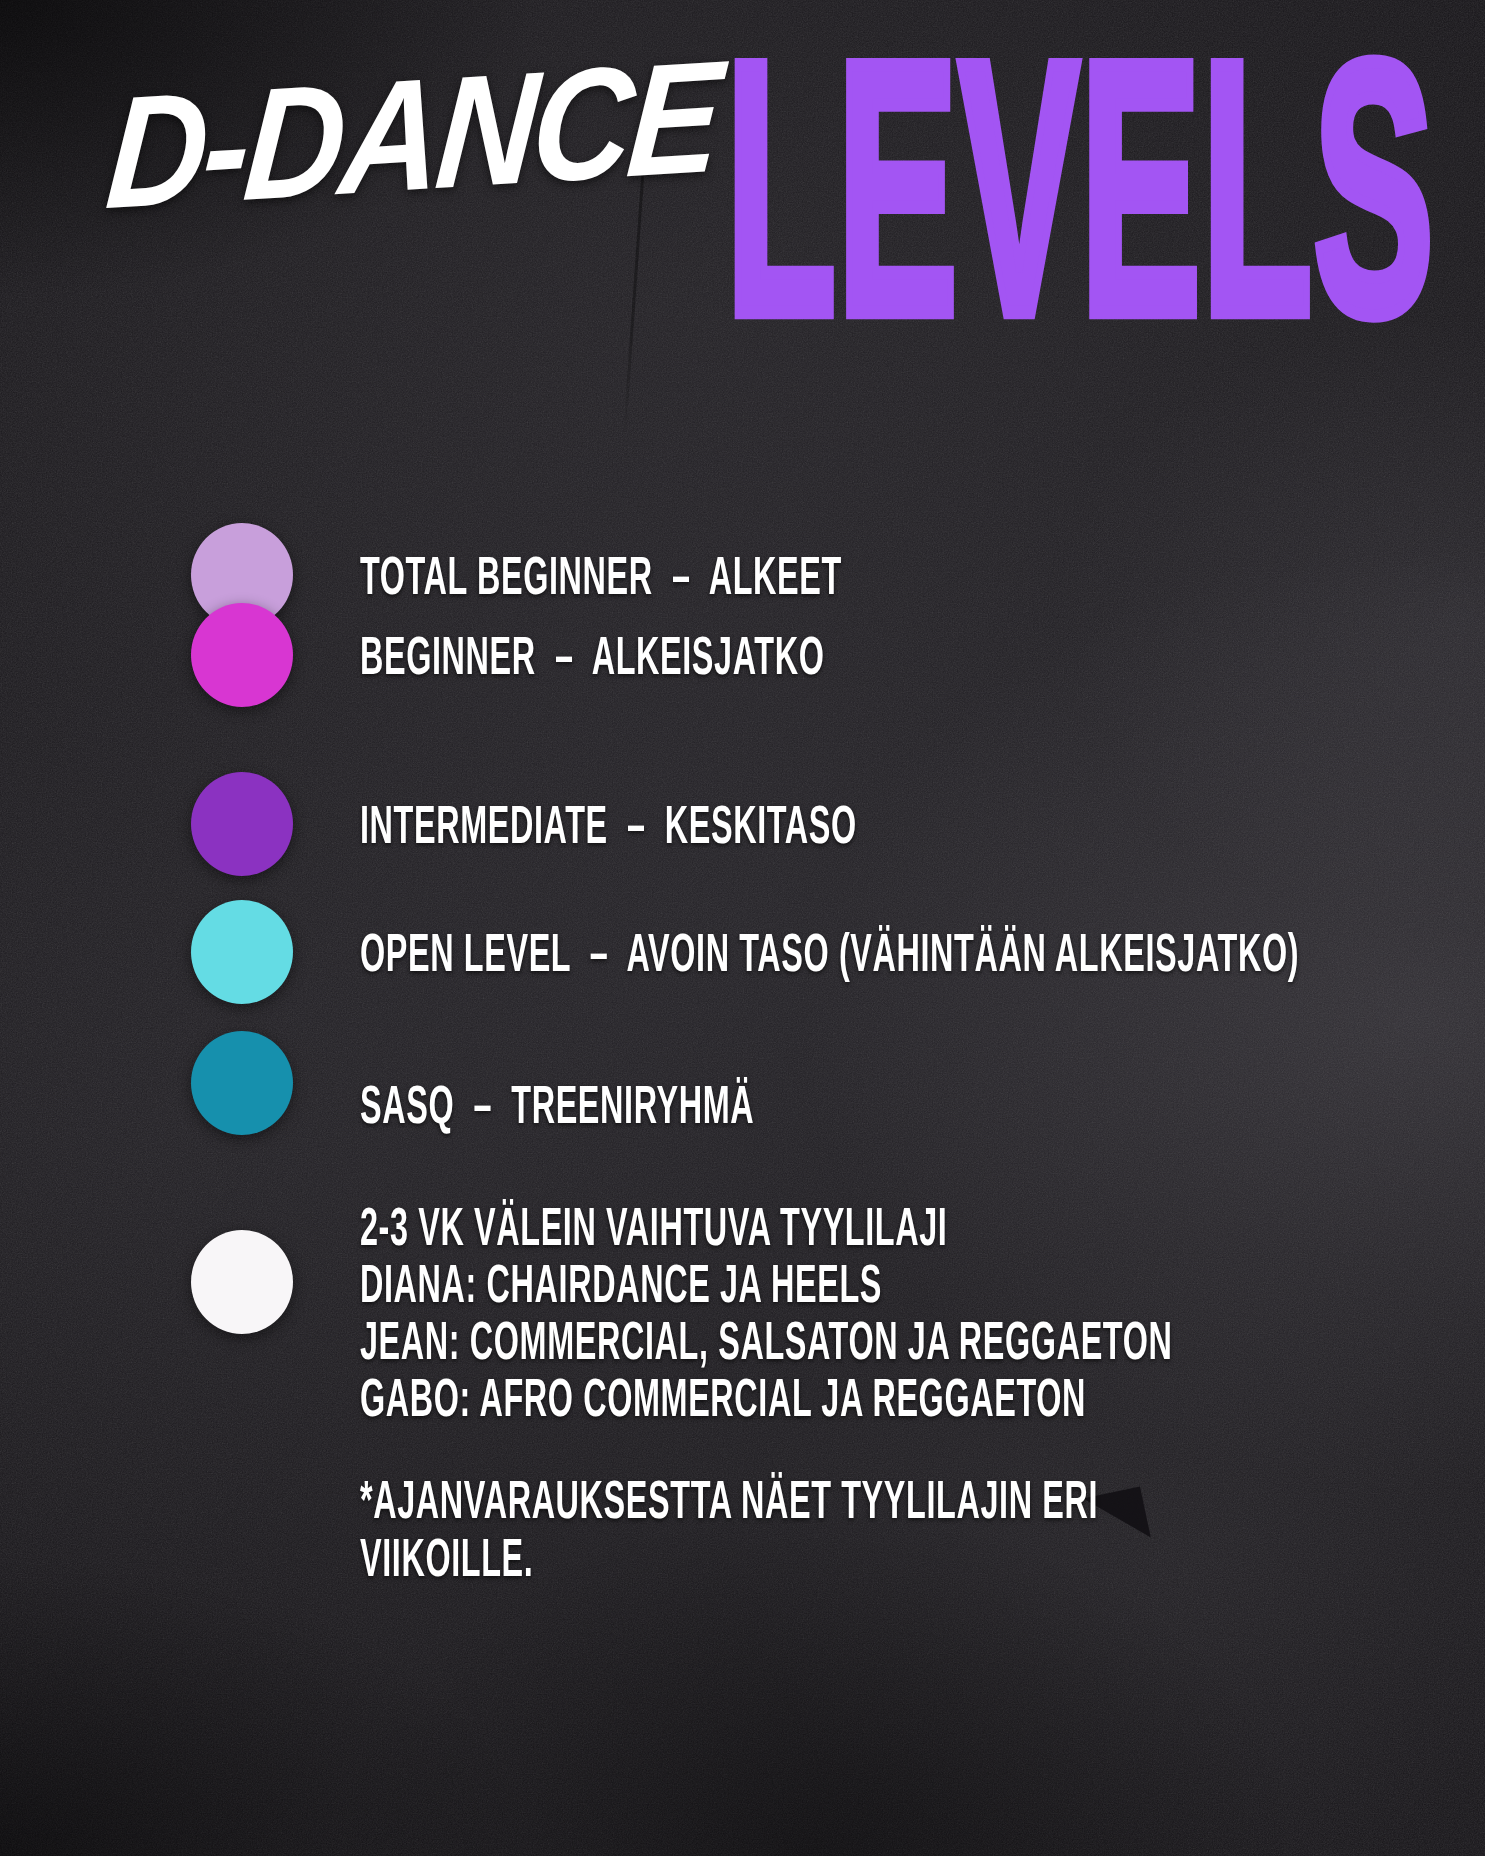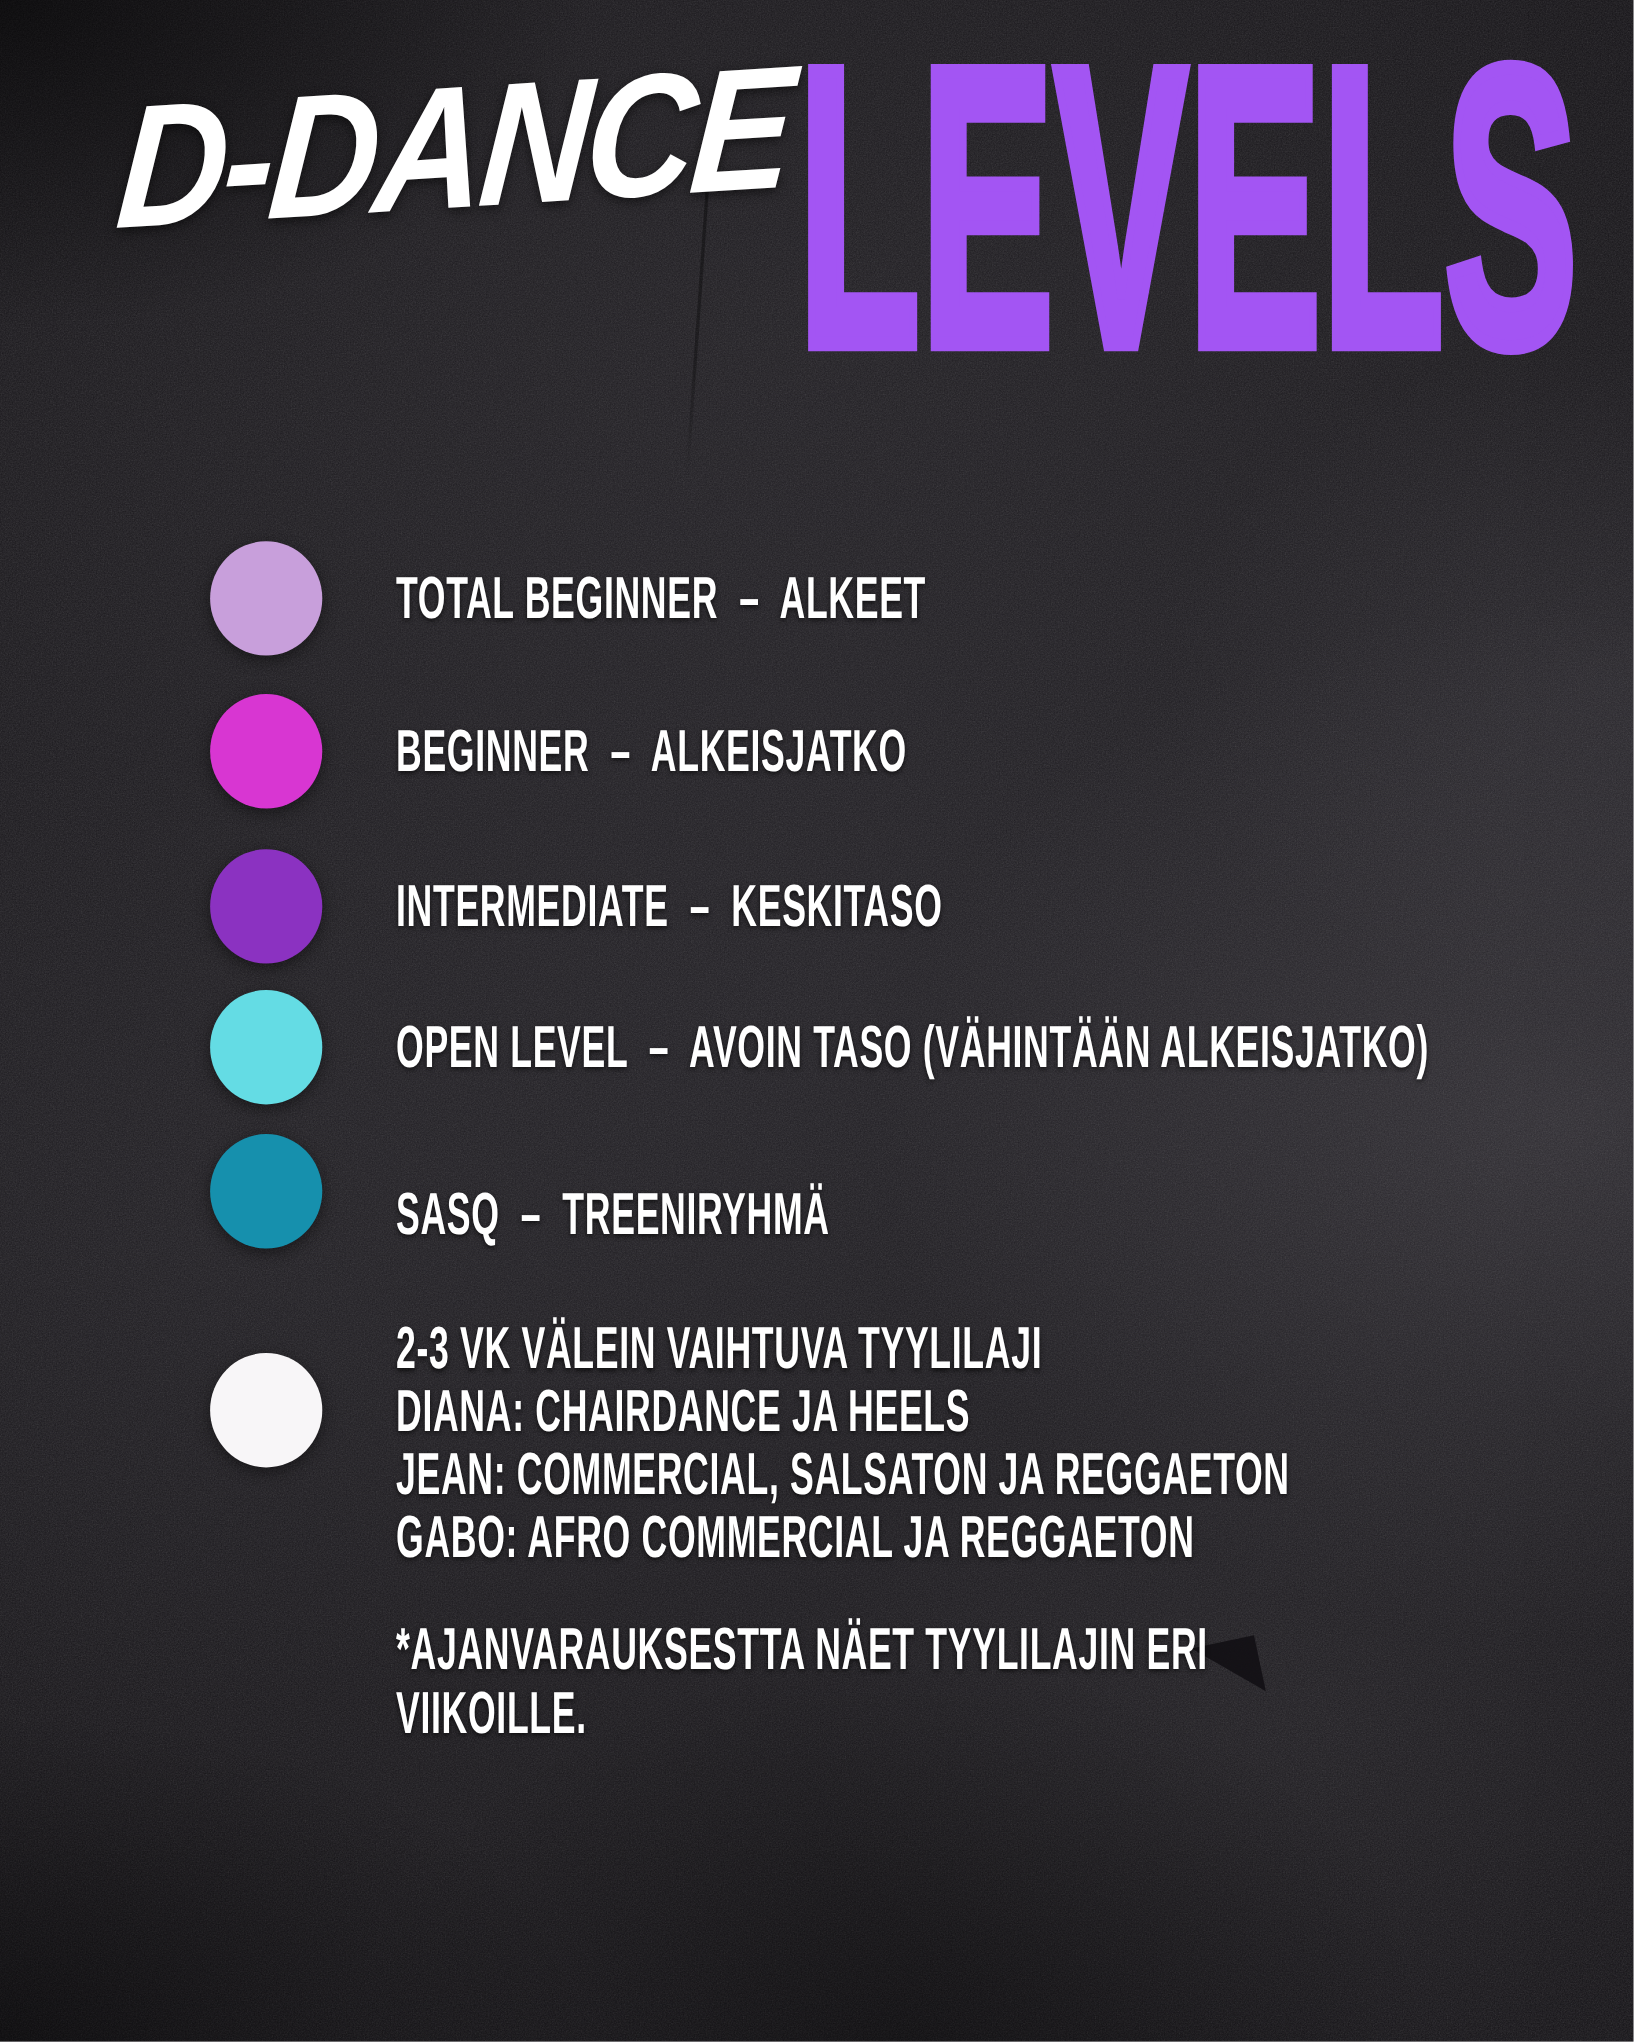--- a/index.html
+++ b/index.html
@@ -45,21 +45,21 @@
 
   
   .row{position:absolute;left:191px;height:104px;display:flex;align-items:center;}
   .dot{width:102px;height:104px;border-radius:50%;flex:0 0 auto;
        box-shadow:0 4px 14px rgba(0,0,0,0.45);}
   .label{margin-left:67px;font-size:54px;font-weight:700;letter-spacing:1px;
     color:#ffffff;white-space:pre;display:inline-block;
     transform:scaleX(0.60);transform-origin:left center;
     text-shadow:0 2px 6px rgba(0,0,0,0.65);}
 
-  .row-1{top:492px;} .row-2{top:631px;} .row-3{top:772px;}
+  .row-1{top:523px;} .row-2{top:603px;} .row-3{top:772px;}
   .row-4{top:900px;} .row-5{top:1031px;align-items:flex-end;}
 
   .dot-white{position:absolute;left:191px;top:1230px;}
 
   .styles-block{position:absolute;left:360px;top:1198px;}
   .styles-block .line{font-size:54px;font-weight:700;letter-spacing:1px;line-height:57px;
     color:#ffffff;white-space:pre;transform:scaleX(0.60);transform-origin:left center;
     text-shadow:0 2px 6px rgba(0,0,0,0.65);}
 
   .footnote{position:absolute;left:360px;top:1470px;}

